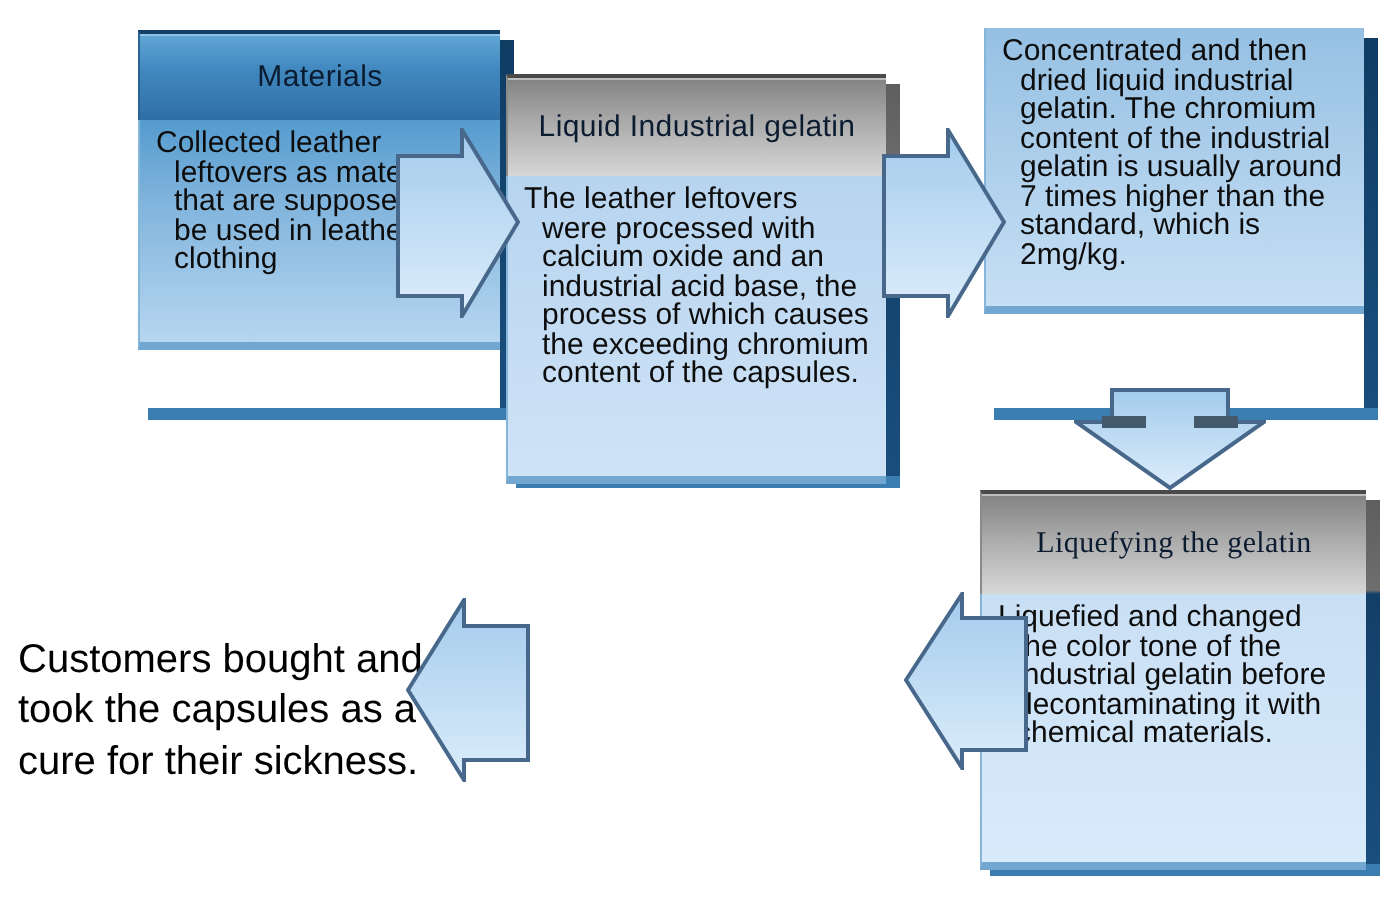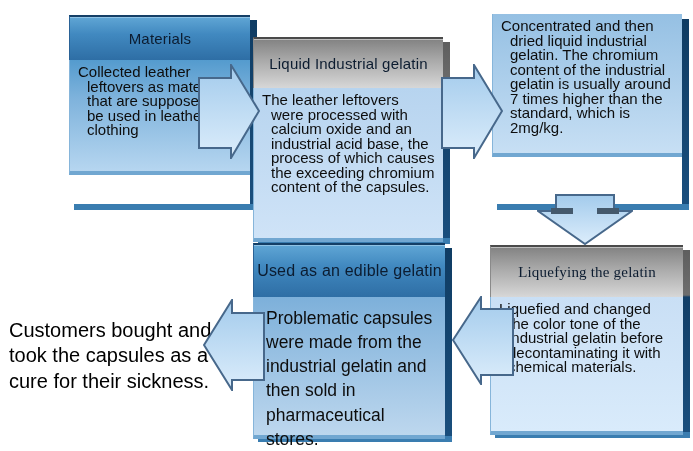--- a/index.html
+++ b/index.html
@@ -107,30 +107,20 @@
     <div class="side3d side-graynavy"></div>
     <div class="bot3d bot-navy"></div>
     <div class="face">
       <div class="hd hd-gray">
         <span>Liquefying the gelatin</span>
       </div>
       <div class="bd bd-4">Liquefied and changed the color tone of the industrial gelatin before decontaminating it with chemical materials.</div>
     </div>
   </div>
 
-  <div class="sbox box-edible">
-    <div class="side3d side-navy"></div>
-    <div class="bot3d bot-navy"></div>
-    <div class="face">
-      <div class="hd hd-blue">
-        <span>Used as an edible gelatin</span>
-      </div>
-      <div class="bd bd-5">Problematic capsules were made from the industrial gelatin and then sold in pharmaceutical stores.</div>
-    </div>
-  </div>
 
   <div class="end-note">Customers bought and took the capsules as a cure for their sickness.</div>
 
   <div class="arr arr-1">
     <svg width="62" height="95" viewBox="0 0 62 95">
       <polygon points="1,14 33,14 33,1 61,47 33,94 33,84 1,84" fill="url(#gArr)" stroke="#47688b" stroke-width="2" stroke-linejoin="miter"></polygon>
     </svg>
   </div>
 
   <div class="arr arr-2">

